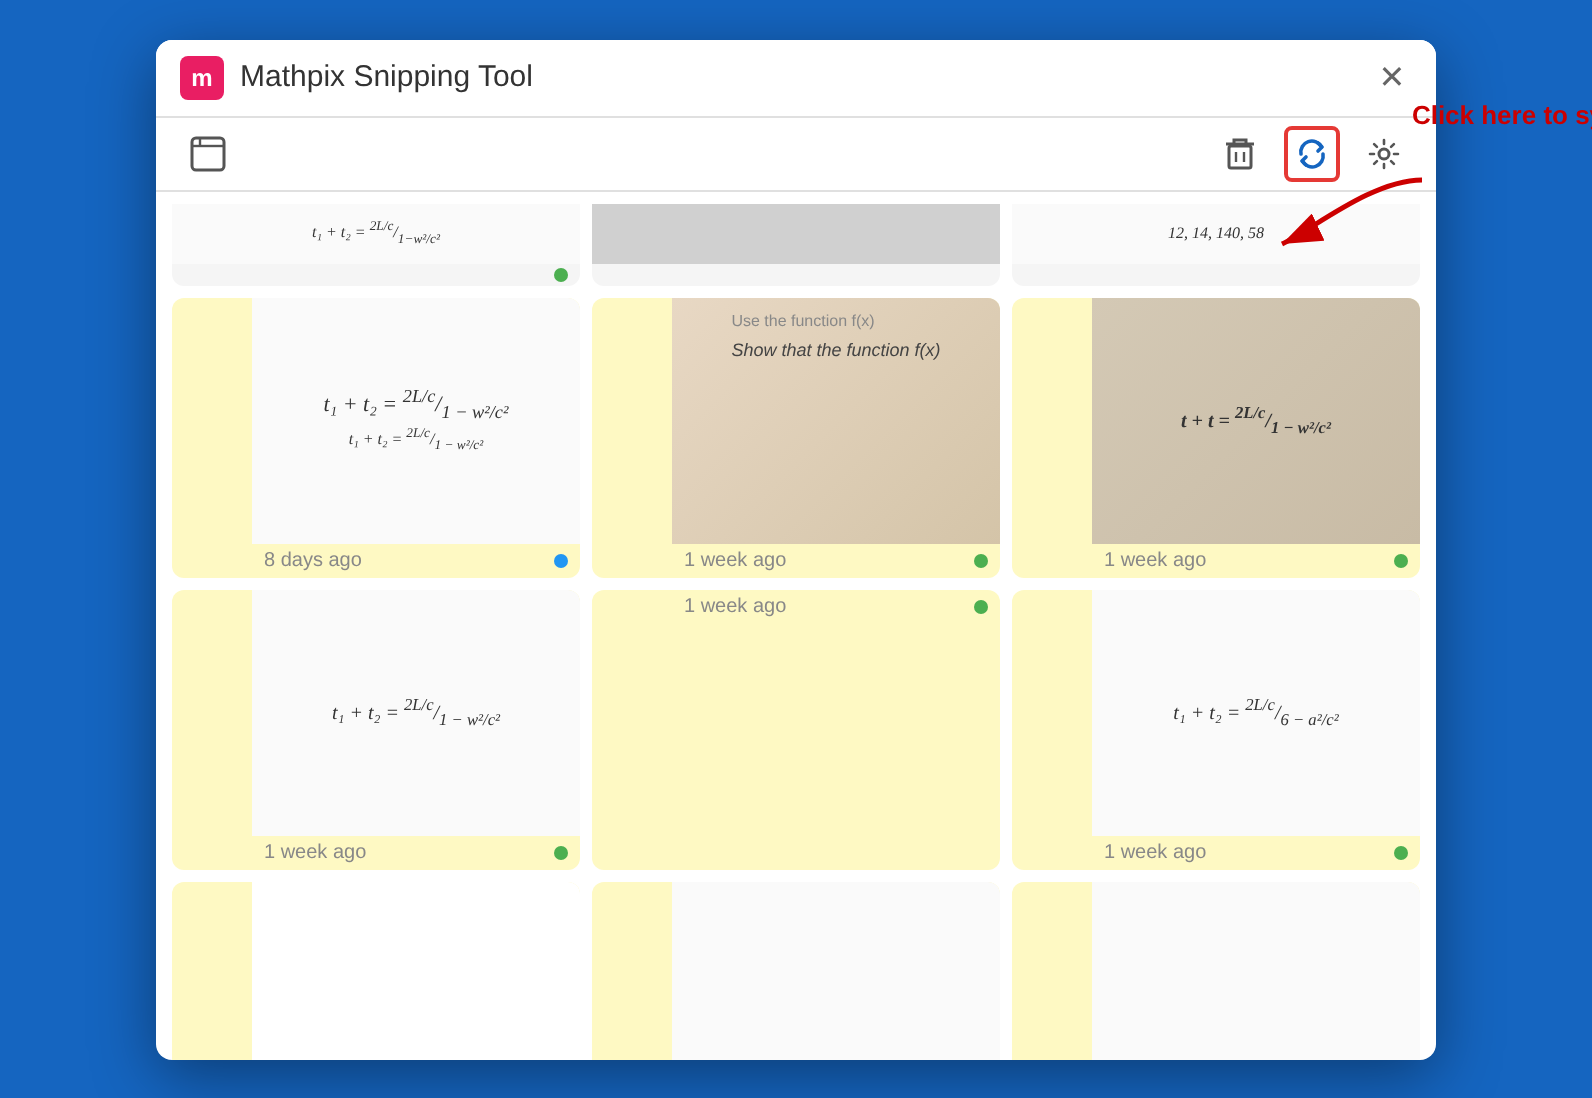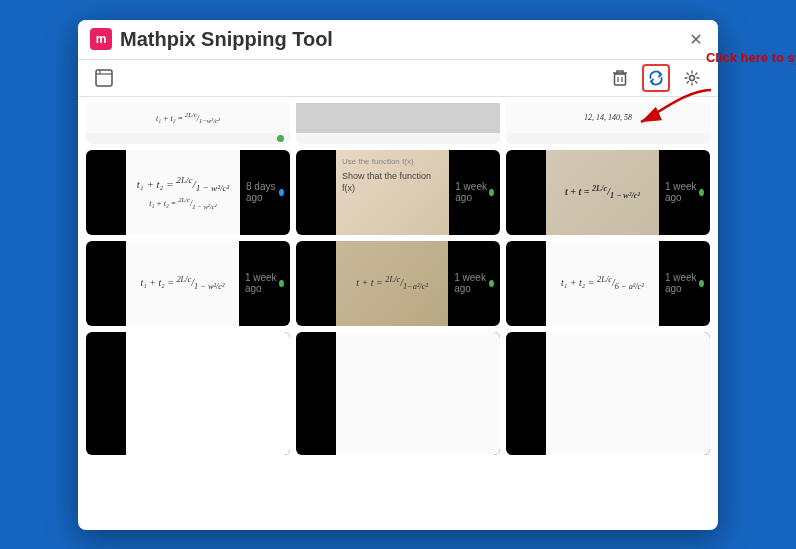--- a/index.html
+++ b/index.html
@@ -42,22 +42,22 @@
       display: flex;
       align-items: center;
       justify-content: center;
       color: #fff;
       font-size: 12px;
       font-weight: bold;
       margin-right: 8px;
     }
 
     .title-bar-text {
-      font-size: 20px;
-      font-weight: 700;
+      font-size: 15px;
+      font-weight: 400;
       color: #333;
       flex: 1;
     }
 
     .title-bar-close {
       width: 20px;
       height: 20px;
       display: flex;
       align-items: center;
       justify-content: center;
@@ -111,24 +111,25 @@
       border-radius: 4px;
     }
 
     .grid {
       display: grid;
       grid-template-columns: repeat(3, 1fr);
       gap: 6px;
     }
 
     .snip-card {
-      background: #000000;
+      background: #fef9c3;
       border-radius: 6px;
       overflow: hidden;
       display: flex;
+      flex-direction: column;
       cursor: pointer;
       padding-left: 40px;
     }
 
     .snip-image {
       width: 100%;
       aspect-ratio: 4/3;
       background: #e8e8e8;
       display: flex;
       align-items: center;
@@ -324,21 +325,21 @@
           <div class="snip-footer">
             <span>8 days ago</span>
             <span class="status-dot dot-blue"></span>
           </div>
         </div>
 
         <div class="snip-card">
           <div class="snip-image" style="background: linear-gradient(135deg,#e8d8c4,#d4c4a8); align-items:flex-start; padding:6px;">
             <div style="font-size:9px; color:#444; line-height:1.4;">
               <div style="font-size:8px; color:#888; margin-bottom:3px;">Use the function f(x)</div>
-              <div style="font-size:9px; ">Show that the function f(x)</div>
+              <div style="font-size:9px; font-style:italic;">Show that the function f(x)</div>
             </div>
           </div>
           <div class="snip-footer">
             <span>1 week ago</span>
             <span class="status-dot dot-green"></span>
           </div>
         </div>
 
         <div class="snip-card">
           <div class="snip-image math-content formula-photo">
@@ -354,23 +355,20 @@
           <div class="snip-image math-content">
             <div class="formula" style="font-size:10px;">t₁ + t₂ = <sup>2L/c</sup>/<sub>1 − w²/c²</sub></div>
           </div>
           <div class="snip-footer">
             <span>1 week ago</span>
             <span class="status-dot dot-green"></span>
           </div>
         </div>
 
         <div class="snip-card">
-          <div class="snip-image" style="background:linear-gradient(135deg,#c9b99a,#b8a882); display:flex; align-items:center; justify-content:center;">
-            <div style="font-family:'Times New Roman',serif; font-style:italic; font-size:10px; color:#333; text-align:center;">t + t = <sup>2L/c</sup>/<sub>1−a²/c²</sub></div>
-          </div>
           <div class="snip-footer">
             <span>1 week ago</span>
             <span class="status-dot dot-green"></span>
           </div>
         </div>
 
         <div class="snip-card">
           <div class="snip-image math-content">
             <div class="formula" style="font-size:10px;">t₁ + t₂ = <sup>2L/c</sup>/<sub>6 − a²/c²</sub></div>
           </div>

